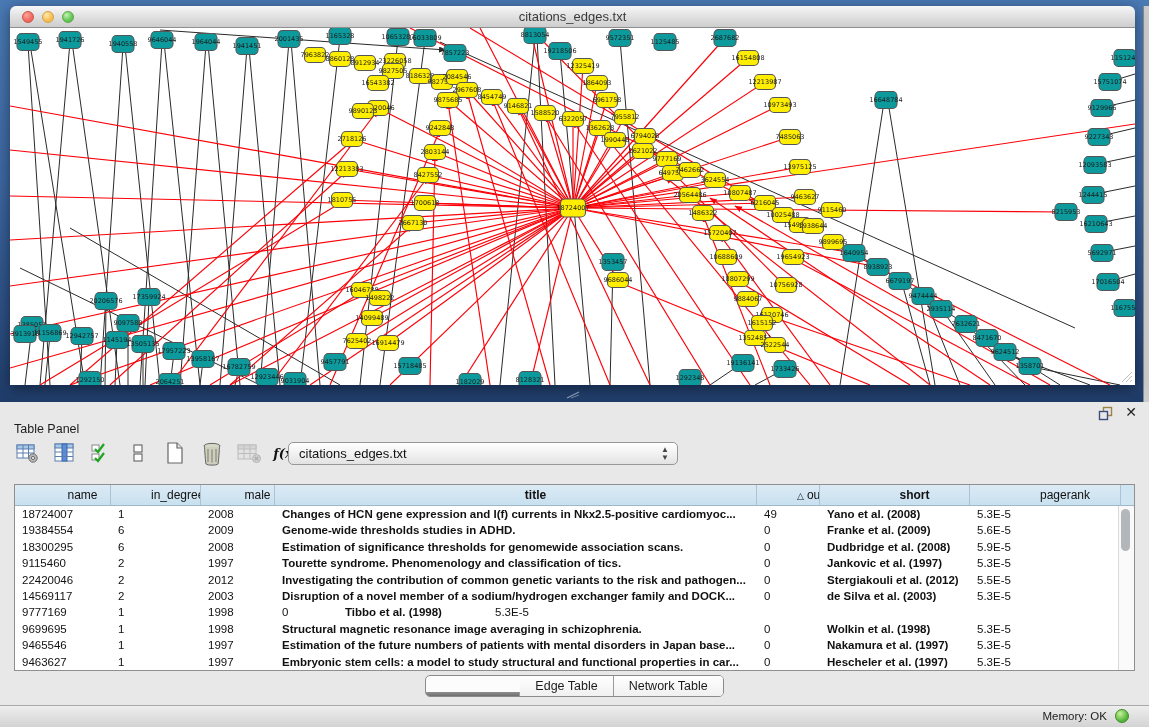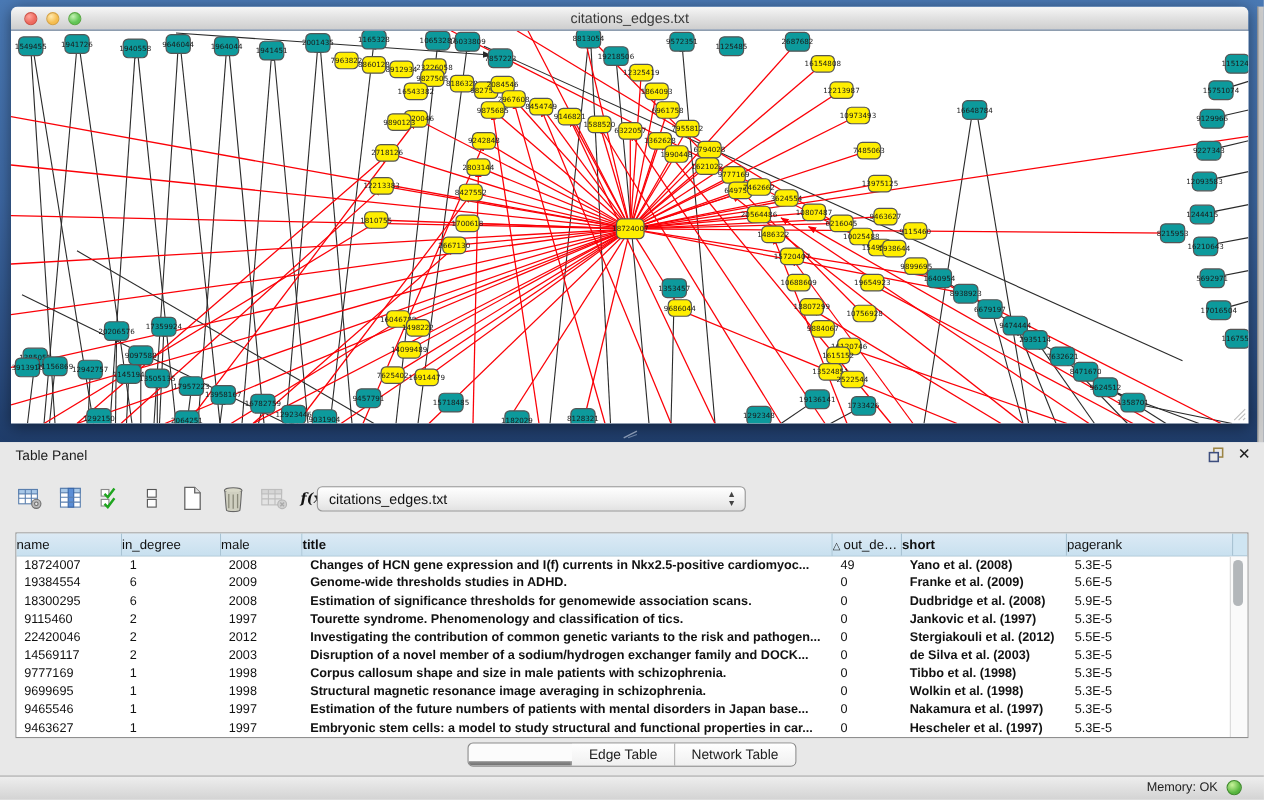--- a/index.html
+++ b/index.html
@@ -39,41 +39,41 @@
     position:absolute;left:0;top:22px;width:1125px;height:357px;background:#ffffff;overflow:hidden;
   }
   .resize-grip{position:absolute;right:2px;bottom:2px;width:12px;height:12px;opacity:.55;}
   
   .grip{position:absolute;left:566px;top:391px;width:14px;height:8px;opacity:.6;}
   
   .table-panel{
     position:absolute;left:0;top:402px;width:1149px;height:325px;background:#e8e8e8;
   }
   .tp-header{position:absolute;left:0;top:0;width:100%;height:24px;}
-  .tp-title{position:absolute;left:14px;top:5px;font-size:12.5px;color:#1c1c1c;}
+  .tp-title{position:absolute;left:14px;top:20px;font-size:12.5px;color:#1c1c1c;}
   .tp-float{position:absolute;right:36px;top:4px;width:15px;height:15px;}
   .tp-close{position:absolute;right:12px;top:2px;font-size:14px;font-weight:bold;color:#222;cursor:default;}
   .toolbar{position:absolute;left:14px;top:36px;height:30px;display:flex;align-items:center;gap:11px;}
   .tb-btn{width:26px;height:26px;display:flex;align-items:center;justify-content:center;}
   .fx{font-size:13px;font-style:italic;font-weight:bold;color:#111;font-family:"DejaVu Serif",serif;}
   .combo{
     position:absolute;left:288px;top:40px;width:390px;height:23px;
     background:linear-gradient(180deg,#ffffff,#ececec 70%,#e2e2e2);
     border:1px solid #989898;border-radius:5px;box-sizing:border-box;
     font-size:13px;color:#111;line-height:21px;padding-left:10px;
   }
   .combo-arrows{position:absolute;right:8px;top:3px;font-size:8px;color:#444;line-height:8px;text-align:center;}
   
   .dtable{
     position:absolute;left:14px;top:82px;width:1121px;height:187px;background:#fff;
     border:1px solid #8f8f8f;box-sizing:border-box;overflow:hidden;
   }
   .thead{display:flex;height:21px;background:#cfe5f2;border-bottom:1px solid #9db9c9;box-sizing:border-box;}
-  .th{font-size:12px;color:#111;text-align:left;line-height:20px;border-right:1px solid #a9c3d3;box-sizing:border-box;
-      overflow:hidden;white-space:nowrap;background:linear-gradient(180deg,#dceaf5,#c8e0ef);}
+  .th{font-size:12px;color:#111;text-align:center;line-height:20px;border-right:1px solid #a9c3d3;box-sizing:border-box;
+      overflow:hidden;white-space:nowrap;background:linear-gradient(180deg,#dceaf5,#c8e0ef);padding-left:40px;}
   .tbody .tr{display:flex;height:16.4px;background:#fff;}
   .td{font-size:11.5px;color:#111;line-height:16px;padding-left:7px;box-sizing:border-box;
       overflow:hidden;white-space:nowrap;}
   .c1{width:96px;} .c2{width:90px;} .c3{width:74px;} .c4{width:482px;font-weight:bold;}
   .c5{width:63px;} .c6{width:150px;font-weight:bold;} .c7{width:151px;}
   .vscroll{position:absolute;right:0;top:21px;bottom:0;width:15px;background:#fafafa;border-left:1px solid #d9d9d9;}
   .vthumb{position:absolute;left:2px;top:3px;width:9px;height:42px;border-radius:5px;background:#b3b7ba;}
   .sort-tri{font-size:9px;margin-right:3px;}
   
   .tabs{position:absolute;left:0;top:273px;width:100%;height:22px;display:flex;justify-content:center;}
@@ -940,21 +940,20 @@
           <div class="td c3">2003</div>
           <div class="td c4">Disruption of a novel member of a sodium/hydrogen exchanger family and DOCK...</div>
           <div class="td c5">0</div>
           <div class="td c6">de Silva et al. (2003)</div>
           <div class="td c7">5.3E-5</div>
         </div>
         <div class="tr">
           <div class="td c1">9777169</div>
           <div class="td c2">1</div>
           <div class="td c3">1998</div>
-          <div class="td c4">Corpus callosum shape and size in male patients with schizophrenia.</div>
           <div class="td c5">0</div>
           <div class="td c6">Tibbo et al. (1998)</div>
           <div class="td c7">5.3E-5</div>
         </div>
         <div class="tr">
           <div class="td c1">9699695</div>
           <div class="td c2">1</div>
           <div class="td c3">1998</div>
           <div class="td c4">Structural magnetic resonance image averaging in schizophrenia.</div>
           <div class="td c5">0</div>

